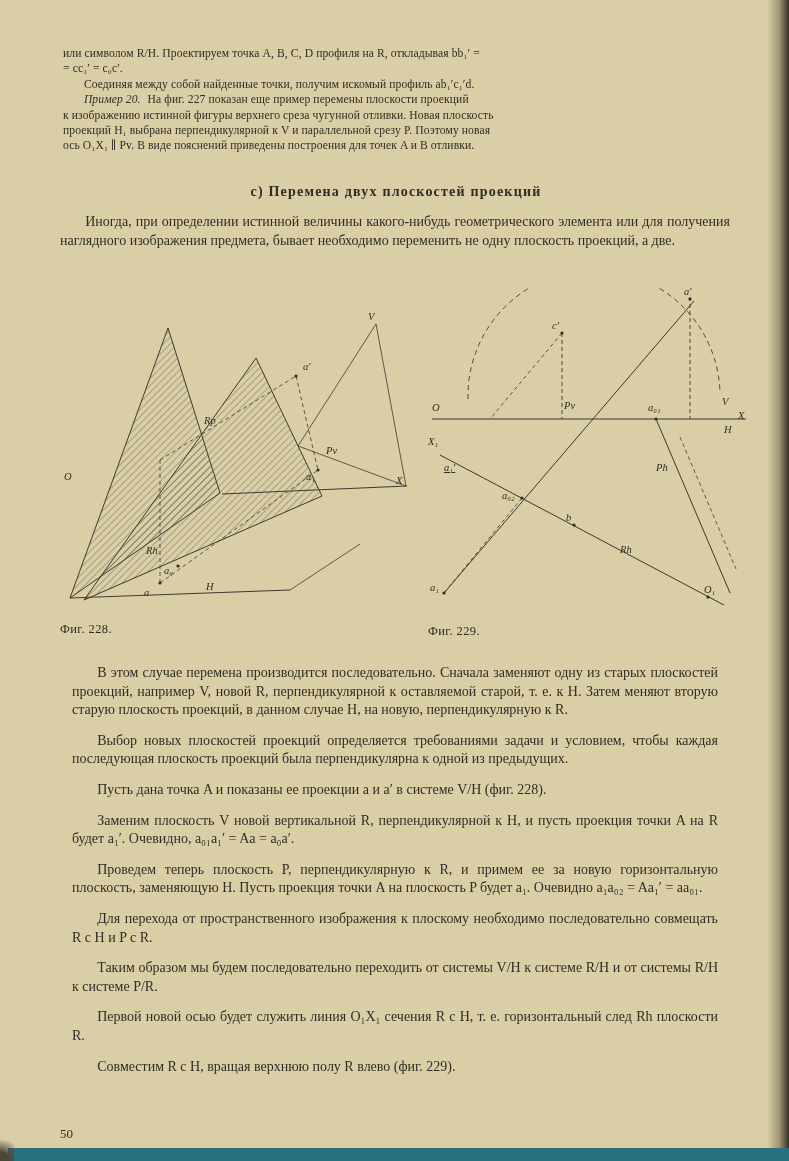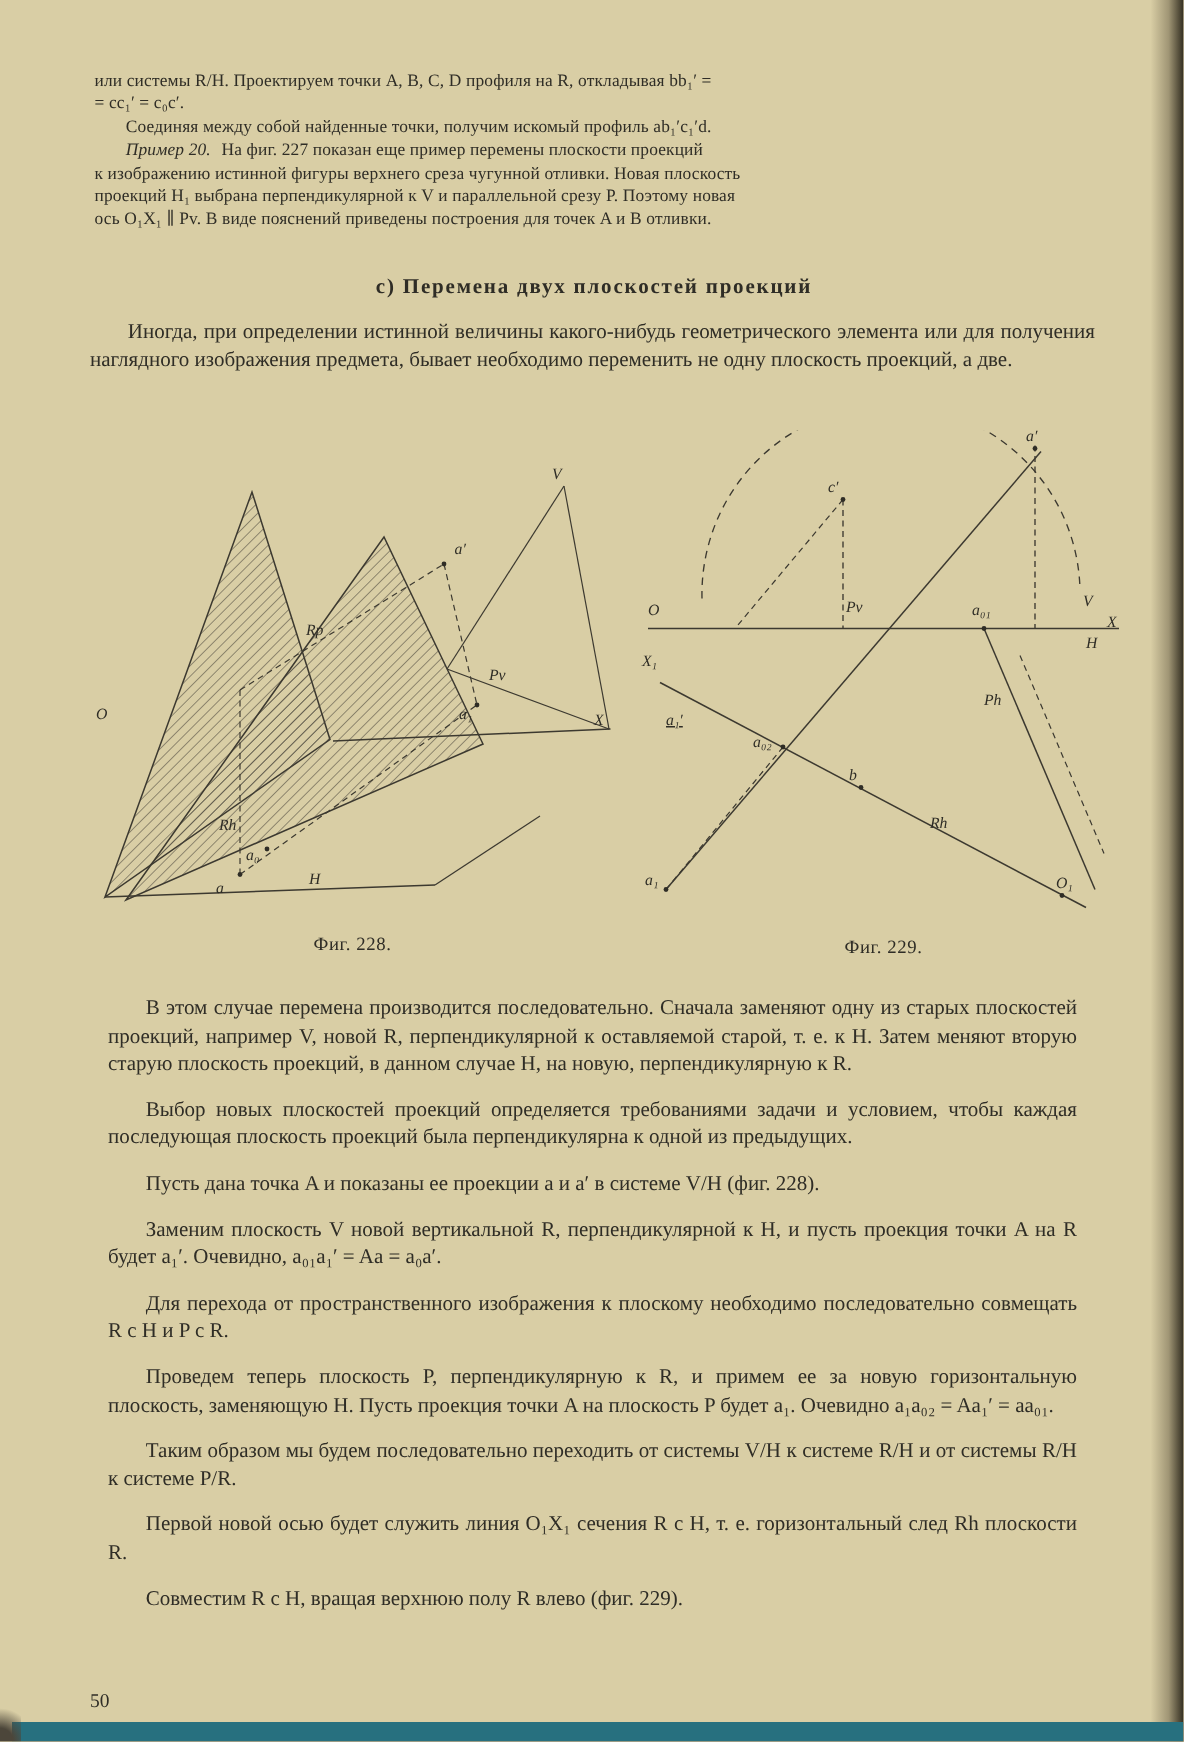--- a/index.html
+++ b/index.html
@@ -37,38 +37,38 @@
     position:absolute;left:60px;top:212px;width:670px;
     font-size:14px;line-height:19px;text-align:justify;text-indent:1.8em;margin:0;
   }
   .figure{position:absolute;}
   .figure svg{display:block;}
   .fig-label{
     position:absolute;font-style:italic;font-size:10.5px;line-height:10px;
     color:#2f2d26;white-space:nowrap;
   }
   .caption{
-    position:absolute;font-size:12.5px;text-align:center;letter-spacing:.4px;
+    position:absolute;font-size:12.5px;letter-spacing:.4px;
   }
   .bodytext{
     position:absolute;left:60px;top:652px;width:670px;
     font-size:14px;line-height:18.6px;text-align:justify;
   }
   .bodytext p{margin:12px;text-indent:1.8em;}
   .pagenum{
     position:absolute;left:60px;top:1126px;font-size:13px;
   }
 </style>
 </head>
 <body>
 
 <div class="page">
 
   <div class="intro">
-    <div class="ln">или системы R/H.  Проектируем точки  A, B, C, D  профиля на R, откладывая bb₁′ =</div>
+    <div class="ln">или символом R/H.  Проектируем точка  A, B, C, D  профиля на R, откладывая bb₁′ =</div>
     <div class="ln">= cc₁′ = c₀c′.</div>
     <div class="ln ind">Соединяя между собой найденные точки, получим искомый профиль ab₁′c₁′d.</div>
     <div class="ln ind">
       <span class="em">Пример 20.</span><span> На фиг. 227 показан еще пример перемены плоскости проекций</span>
     </div>
     <div class="ln">к изображению истинной фигуры верхнего среза чугунной отливки. Новая плоскость</div>
     <div class="ln">проекций H₁ выбрана перпендикулярной к V и параллельной срезу P.  Поэтому новая</div>
     <div class="ln">ось O₁X₁ ∥ Pv. В виде пояснений приведены построения для точек A и B отливки.</div>
   </div>
 
@@ -153,37 +153,37 @@
     </svg>
   <span class="fig-label" style="left: 256px; top: 0px;">a′</span>
       <span class="fig-label" style="left: 124px; top: 34px;">c′</span>
       <span class="fig-label" style="left: 136px; top: 114px;">Pv</span>
       <span class="fig-label" style="left: 4px; top: 116px;">O</span>
       <span class="fig-label" style="left: 220px; top: 116px;">a₀₁</span>
       <span class="fig-label" style="left: 294px; top: 110px;">V</span>
       <span class="fig-label" style="left: 310px; top: 124px;">X</span>
       <span class="fig-label" style="left: 296px; top: 138px;">H</span>
       <span class="fig-label" style="left: 0px; top: 150px;">X₁</span>
-      <span class="fig-label" style="left: 16px; top: 189px; text-decoration: underline;">a₁′</span>
+      <span class="fig-label" style="left: 16px; top: 176px; text-decoration: underline;">a₁′</span>
       <span class="fig-label" style="left: 74px; top: 204px;">a₀₂</span>
       <span class="fig-label" style="left: 138px; top: 226px;">b</span>
       <span class="fig-label" style="left: 228px; top: 176px;">Ph</span>
       <span class="fig-label" style="left: 192px; top: 258px;">Rh</span>
       <span class="fig-label" style="left: 276px; top: 298px;">O₁</span>
       <span class="fig-label" style="left: 2px; top: 296px;">a₁</span>
     </div>
   <div class="caption" style="left:428px;top:624px;width:322px;">Фиг. 229.</div>
 
   <div class="bodytext">
     <p>В этом случае перемена производится последовательно. Сначала заменяют одну из старых плоскостей проекций, например V, новой R, перпендикулярной к оставляемой старой, т. е. к H. Затем меняют вторую старую плоскость проекций, в данном случае H, на новую, перпендикулярную к R.</p>
     <p>Выбор новых плоскостей проекций определяется требованиями задачи и условием, чтобы каждая последующая плоскость проекций была перпендикулярна к одной из предыдущих.</p>
     <p>Пусть дана точка A и показаны ее проекции a и a′ в системе V/H (фиг. 228).</p>
     <p>Заменим плоскость V новой вертикальной R, перпендикулярной к H, и пусть проекция точки A на R будет a₁′. Очевидно, a₀₁a₁′ = Aa = a₀a′.</p>
+    <p>Проведем теперь плоскость P, перпендикулярную к R, и примем ее за новую горизонтальную плоскость, заменяющую H. Пусть проекция точки A на плоскость P будет a₁. Очевидно a₁a₀₂ = Aa₁′ = aa₀₁.</p>
     <p>Для перехода от пространственного изображения к плоскому необходимо последовательно совмещать R с H и P с R.</p>
-    <p>Проведем теперь плоскость P, перпендикулярную к R, и примем ее за новую горизонтальную плоскость, заменяющую H. Пусть проекция точки A на плоскость P будет a₁. Очевидно a₁a₀₂ = Aa₁′ = aa₀₁.</p>
     <p>Таким образом мы будем последовательно переходить от системы V/H к системе R/H и от системы R/H к системе P/R.</p>
     <p>Первой новой осью будет служить линия O₁X₁ сечения R с H, т. е. горизонтальный след Rh плоскости R.</p>
     <p>Совместим R с H, вращая верхнюю полу R влево (фиг. 229).</p>
   </div>
 
   <div class="pagenum">50</div>
 
   <div class="edge-right"></div>
   <div class="bar-bottom"></div>
   <div class="corner-dark"></div>

